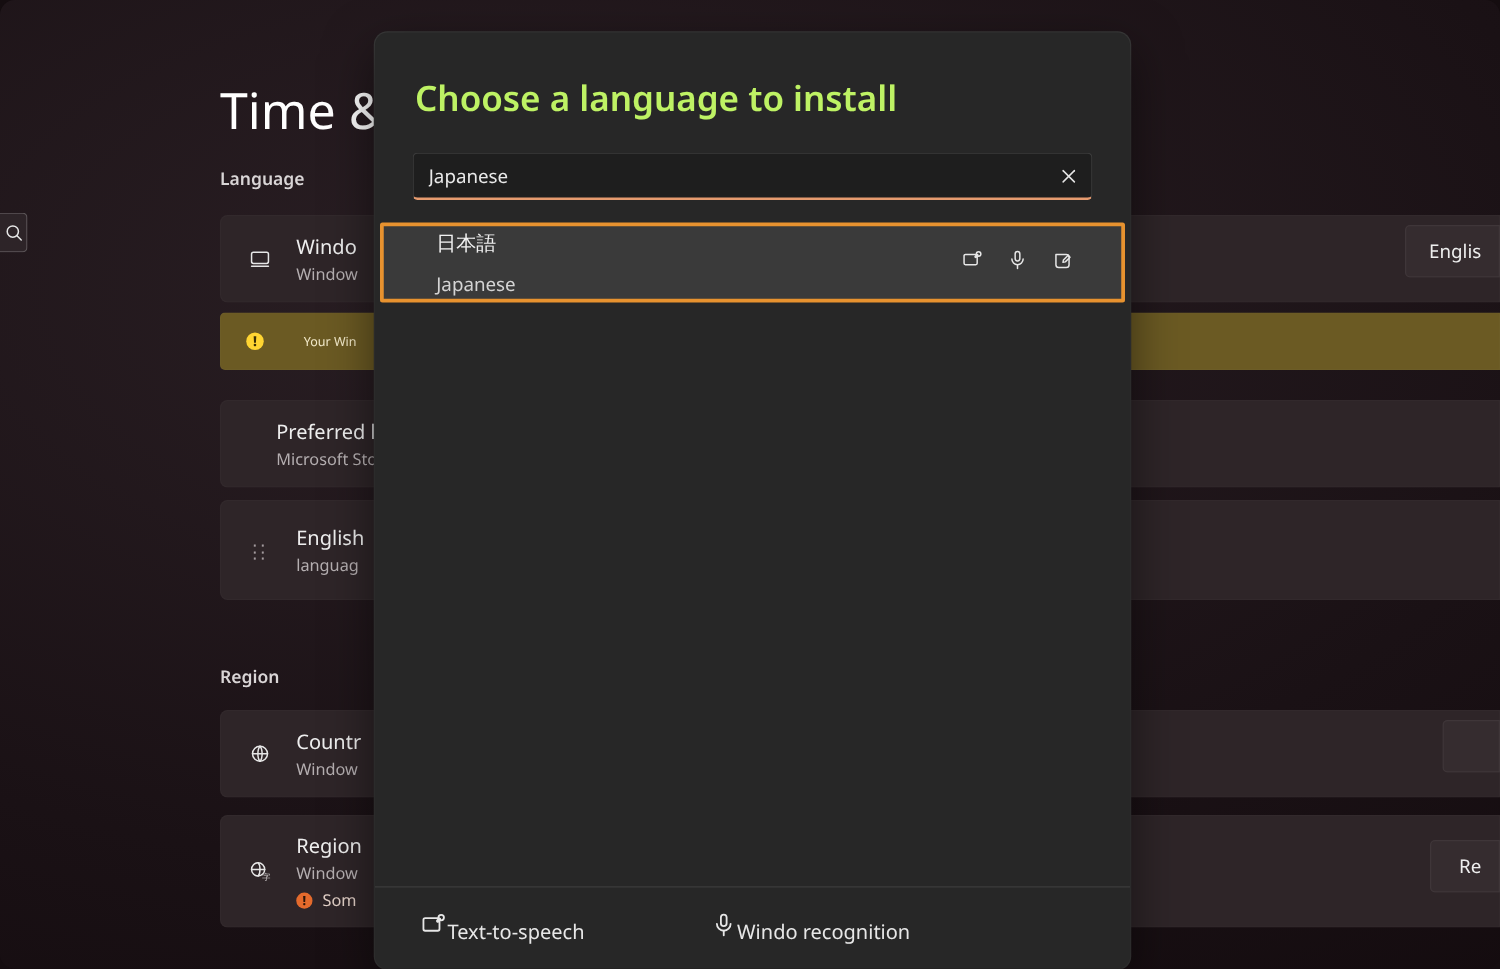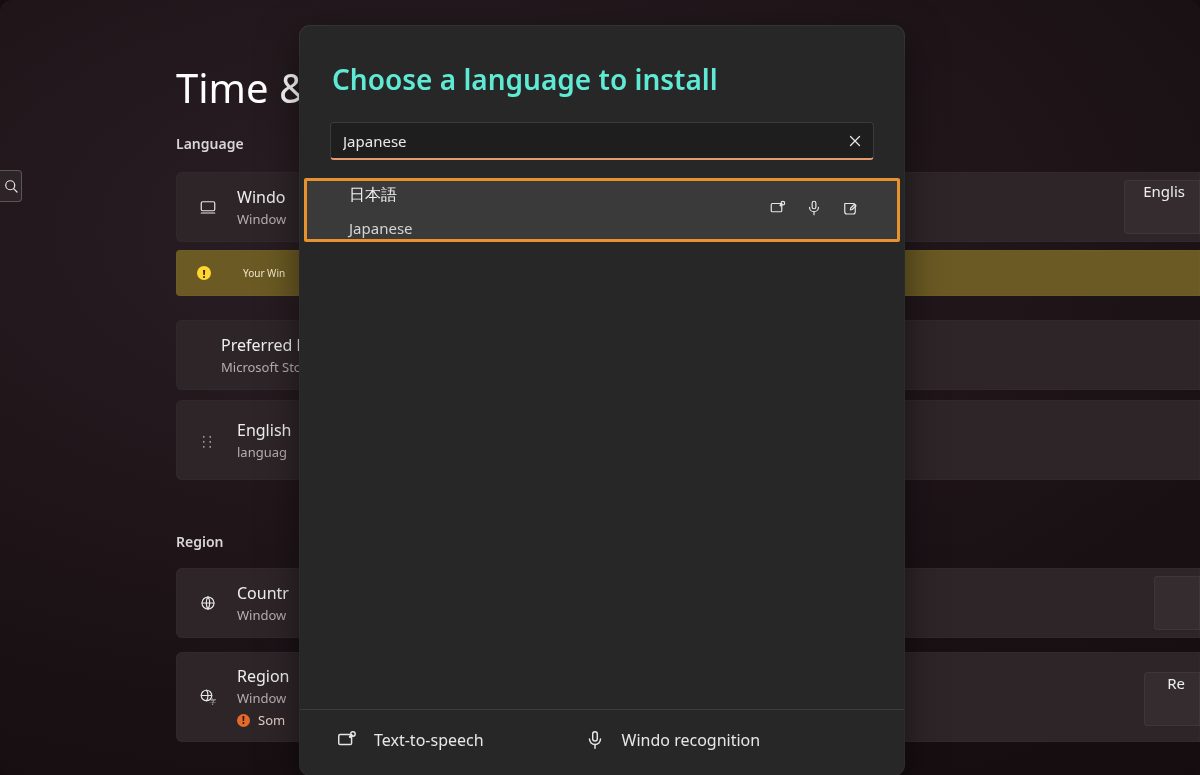--- a/index.html
+++ b/index.html
@@ -45,41 +45,41 @@
     width:14px; height:14px; border-radius:50%; background:#ffd532;
     display:flex; align-items:center; justify-content:center;
     color:#3a2f05; font-weight:800; font-size:11px; line-height:1;
   }
   .row-warning .wtxt { font-size:10px; color:#f2e9c9; margin-left:14px;}
 
   .row-english { height: 80px; }
   .row .grip { color:#a39b9e; font-size:16px; letter-spacing:2px; line-height:5px; text-align:center;}
 
   .right-pill {
-    position:absolute; right:0; height:54px; top:0; 
+    position:absolute; right:0; height:42px; top:0; 
     border-radius:4px 0 0 4px; background:#352c2f;
-    display:flex; align-items:flex-start; color:#eee; font-size:15px;
+    display:flex; align-items:center; color:#eee; font-size:15px;
     padding:0 14px 0 18px;
     border:1px solid rgba(255,255,255,0.05);
     min-width:46px;
   }
 
   .orange-dot { width:13px; height:13px; border-radius:50%; background:#e46a2c; display:inline-flex; align-items:center; justify-content:center; color:#2a1408; font-size:10px; font-weight:800; margin-right:8px;}
 
   
   .dialog {
     position: absolute; left: 300px; top: 26px; width: 604px; height: 749px;
     background: #272727;
     border-radius: 10px;
     box-shadow: 0 14px 40px rgba(0,0,0,0.5), 0 0 0 1px #3a3a3a;
     overflow: hidden;
     display:flex; flex-direction:column;
   }
   .dialog h1 {
-    font-size: 28px; font-weight:600; color:#5eead4;
+    font-size: 28px; font-weight:600; color:#bef264;
     padding: 34px 32px 0 32px;
   }
   .search-wrap {
     margin: 24px 30px 18px 30px;
     position: relative;
     background: #1e1e1e;
     border-radius: 4px;
     border: 1px solid #3b3b3b;
     border-bottom: 2px solid #e69b6f;
     height: 38px;
@@ -110,21 +110,21 @@
   .result-box .icons { display:flex; gap:18px; color:#e6e6e6; }
 
   .legend {
     border-top: 1px solid #3c3c3c;
     height: 66px;
     display:flex; align-items:center;
     padding: 0 36px;
     gap: 100px;
     color:#e7e7e7; font-size:16px;
   }
-  .legend .item { display:flex; align-items:flex-start; gap:16px;}
+  .legend .item { display:flex; align-items:flex-end; }
 
   .results-area { flex:1; }
 
   
   svg.i { width:18px; height:18px; stroke:#e6e6e6; stroke-width:1.6; fill:none; stroke-linecap:round; stroke-linejoin:round;}
   svg.i.big { width:22px; height:22px;}
 </style>
 </head>
 <body>
 

